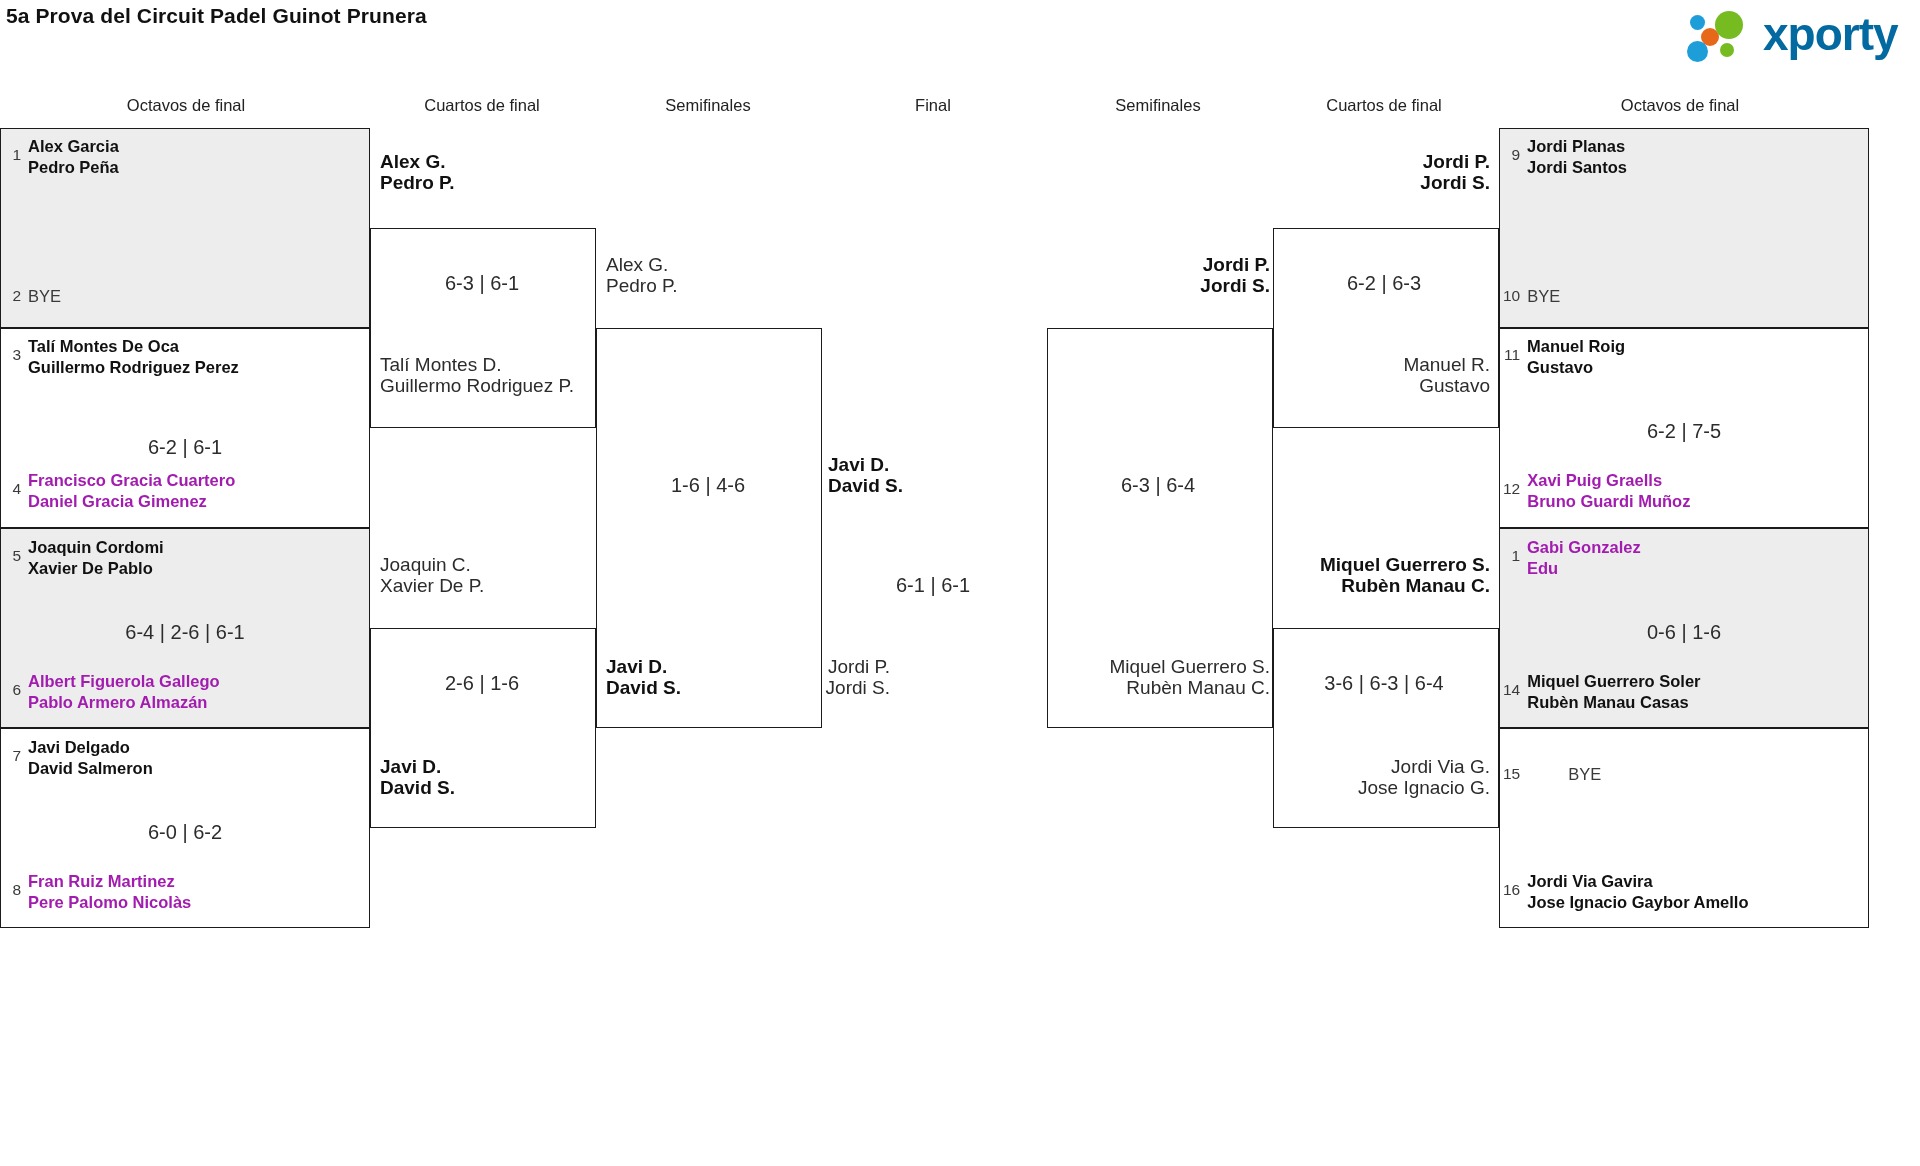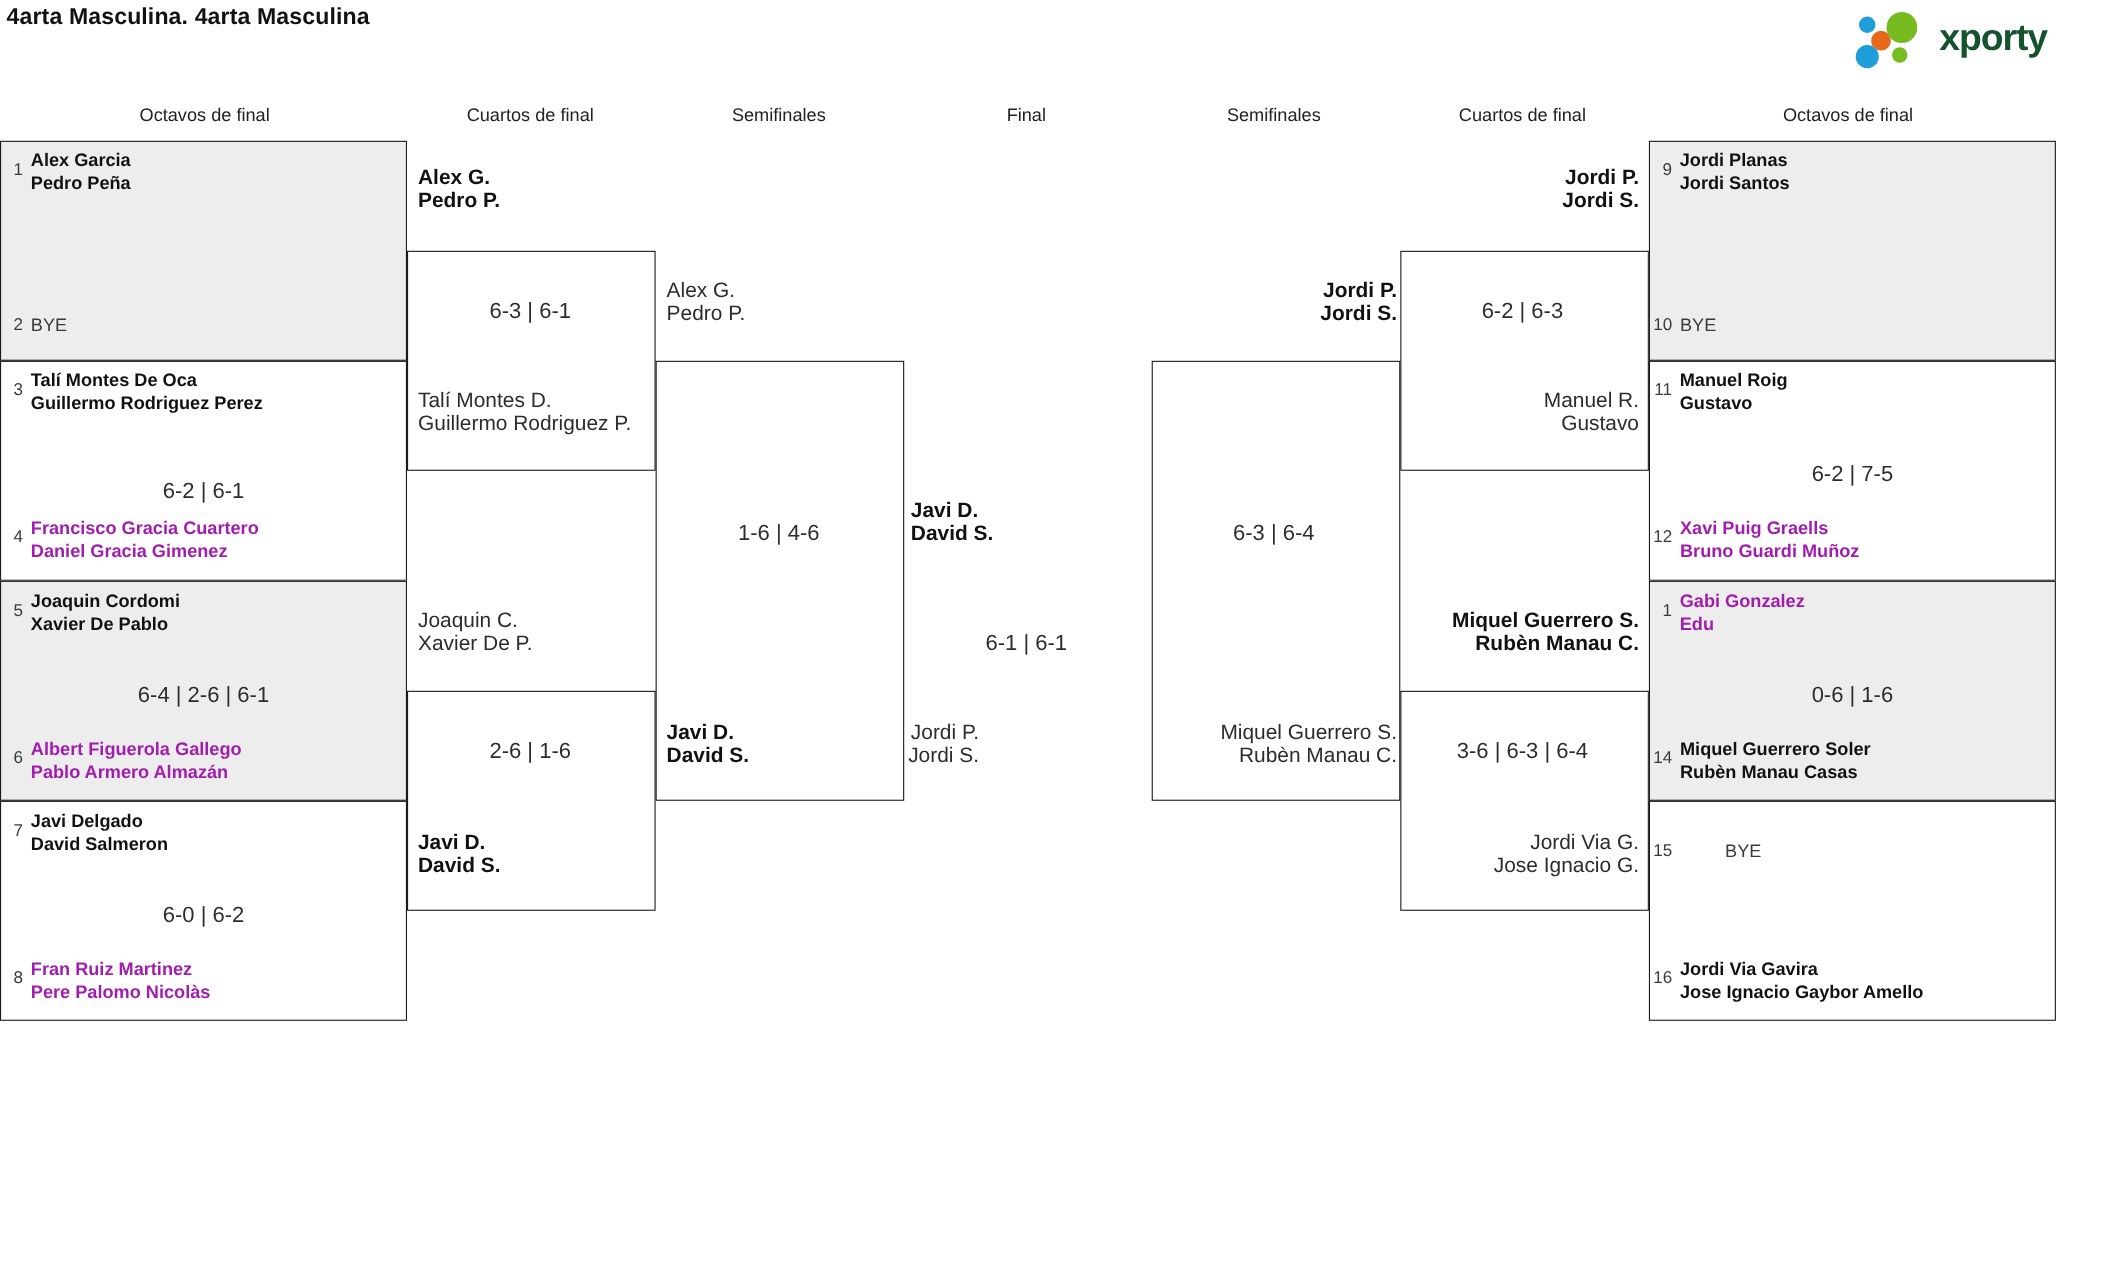--- a/index.html
+++ b/index.html
@@ -8,22 +8,22 @@
     font-family:"Liberation Sans","DejaVu Sans",sans-serif;
     color:#1b1b1b;overflow:hidden;position:relative;
   }
   .title-block{position:absolute;left:6px;top:2px;}
   .title-line{font-size:21px;font-weight:bold;line-height:1.38;letter-spacing:.1px;color:#111;}
 
   
   .logo{position:absolute;right:18px;top:8px;width:215px;height:56px;}
   .logo-dots{position:absolute;left:0;top:2px;width:74px;height:52px;}
   .dot{position:absolute;border-radius:50%;}
-  .logo-word{position:absolute;left:76px;top:-2px;font-size:34px;font-weight:bold;
-             color:#14532d;letter-spacing:-1px;line-height:56px;}
+  .logo-word{position:absolute;left:76px;top:-2px;font-size:46px;font-weight:bold;
+             color:#0369a1;letter-spacing:-1px;line-height:56px;}
 
   
   .round-hdr{position:absolute;top:96px;font-size:16.5px;color:#222;text-align:center;
              white-space:nowrap;transform:translateX(-50%);}
 
   
   .bx{position:absolute;box-sizing:border-box;border:1.3px solid #1b1b1b;}
   .bx.shade{background:#ededed;}
 
   
@@ -40,21 +40,21 @@
   .cslot.win{font-weight:bold;color:#111;}
   .cslot.ralign{text-align:right;}
 
   .score{position:absolute;font-size:20px;color:#2c2c2c;white-space:nowrap;
          transform:translateX(-50%);}
 </style>
 </head>
 <body>
 
 <div class="title-block">
-  <div class="title-line">4arta Masculina. 4arta Masculina</div>
+  <div class="title-line">5a Prova del Circuit Padel Guinot Prunera</div>
 </div>
 
 <div class="logo">
   <div class="logo-dots">
     <span class="dot" style="left:3px;top:5px;width:15px;height:15px;background:#1d9ed9;"></span>
     <span class="dot" style="left:14px;top:18px;width:18px;height:18px;background:#e8681a;"></span>
     <span class="dot" style="left:0px;top:31px;width:21px;height:21px;background:#1d9ed9;"></span>
     <span class="dot" style="left:28px;top:1px;width:28px;height:28px;background:#76bc21;"></span>
     <span class="dot" style="left:33px;top:33px;width:14px;height:14px;background:#76bc21;"></span>
   </div>

